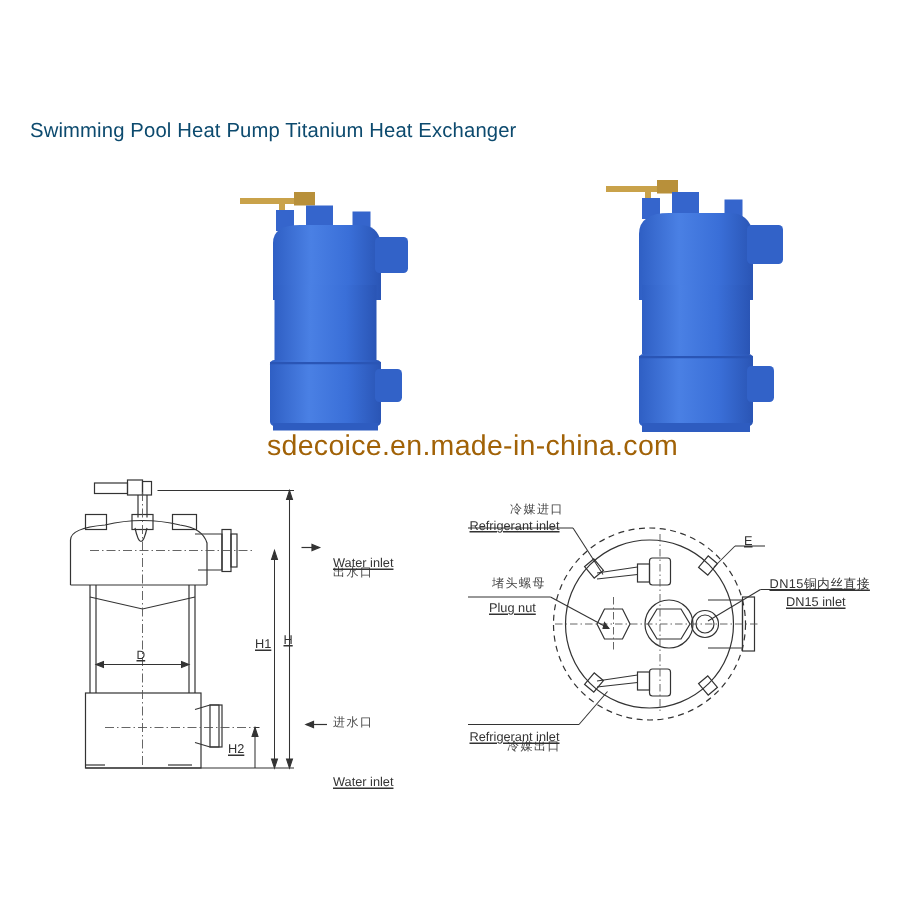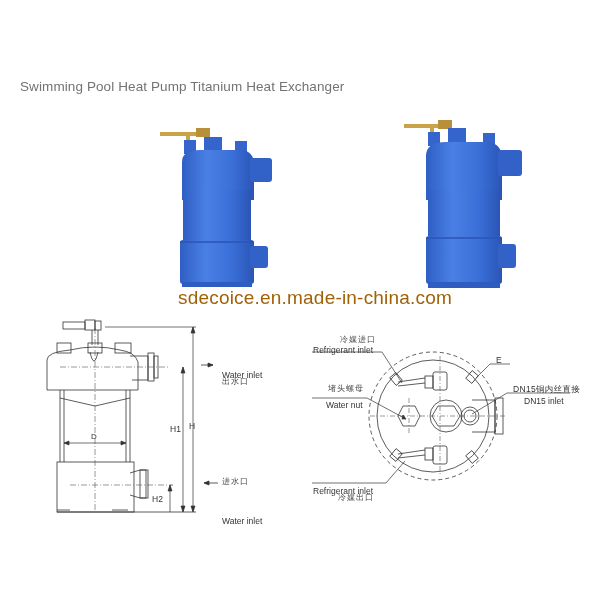--- a/index.html
+++ b/index.html
@@ -1,20 +1,20 @@
 <!DOCTYPE html>
 <html><head>
 <meta charset="utf-8">
 <style>
   html, body { margin:0; padding:0; background:#ffffff; }
   body { width:600px; height:600px; position:relative; overflow:hidden; font-family:"Liberation Sans", sans-serif; }
   .abs { position:absolute; }
-  .title { left:20px; top:79px; font-size:13.5px; color:#737373; letter-spacing:0.1px; white-space:nowrap; }
+  .title { left:20px; top:79px; font-size:13.5px; color:#0c4a6e; letter-spacing:0.1px; white-space:nowrap; }
   .watermark { left:178px; top:287px; font-size:19px; color:#a16207; white-space:nowrap; letter-spacing:0.2px; }
-  .lbl { font-size:8.5px; color:#333; white-space:nowrap; }
+  .lbl { font-size:8.5px; color:#333; white-space:nowrap;text-decoration:underline; }
   .cn { font-size:8px; color:#444; white-space:nowrap; letter-spacing:1px;text-align:right; }
   svg { position:absolute; left:0; top:0; }
 </style>
 </head>
 <body>
 
 <div class="abs title">Swimming Pool Heat Pump Titanium Heat Exchanger</div>
 
 <svg width="600" height="600">
   <defs>
@@ -195,18 +195,18 @@
     <line x1="386" y1="483" x2="405" y2="461"></line>
     <line x1="490" y1="364" x2="510" y2="364"></line>
     <line x1="490" y1="364" x2="476" y2="378"></line>
     <line x1="507" y1="393" x2="570" y2="393"></line>
     <line x1="507" y1="393" x2="472" y2="414"></line>
   </g>
 </svg>
 <div class="abs cn" style="left:340px;top:334px">冷媒进口</div>
 <div class="abs lbl" style="left:313px;top:345px">Refrigerant inlet</div>
 <div class="abs cn" style="left:328px;top:383px">堵头螺母</div>
-<div class="abs lbl" style="left:326px;top:400px">Water nut</div>
+<div class="abs lbl" style="left:326px;top:400px">Plug nut</div>
 <div class="abs cn" style="left:338px;top:492px">冷媒出口</div>
 <div class="abs lbl" style="left:313px;top:486px">Refrigerant inlet</div>
 <div class="abs lbl" style="left:496px;top:355px">E</div>
 <div class="abs lbl" style="left:513px;top:384px;letter-spacing:0.3px">DN15铜内丝直接</div>
 <div class="abs lbl" style="left:524px;top:396px">DN15 inlet</div>
 
 </body></html>

